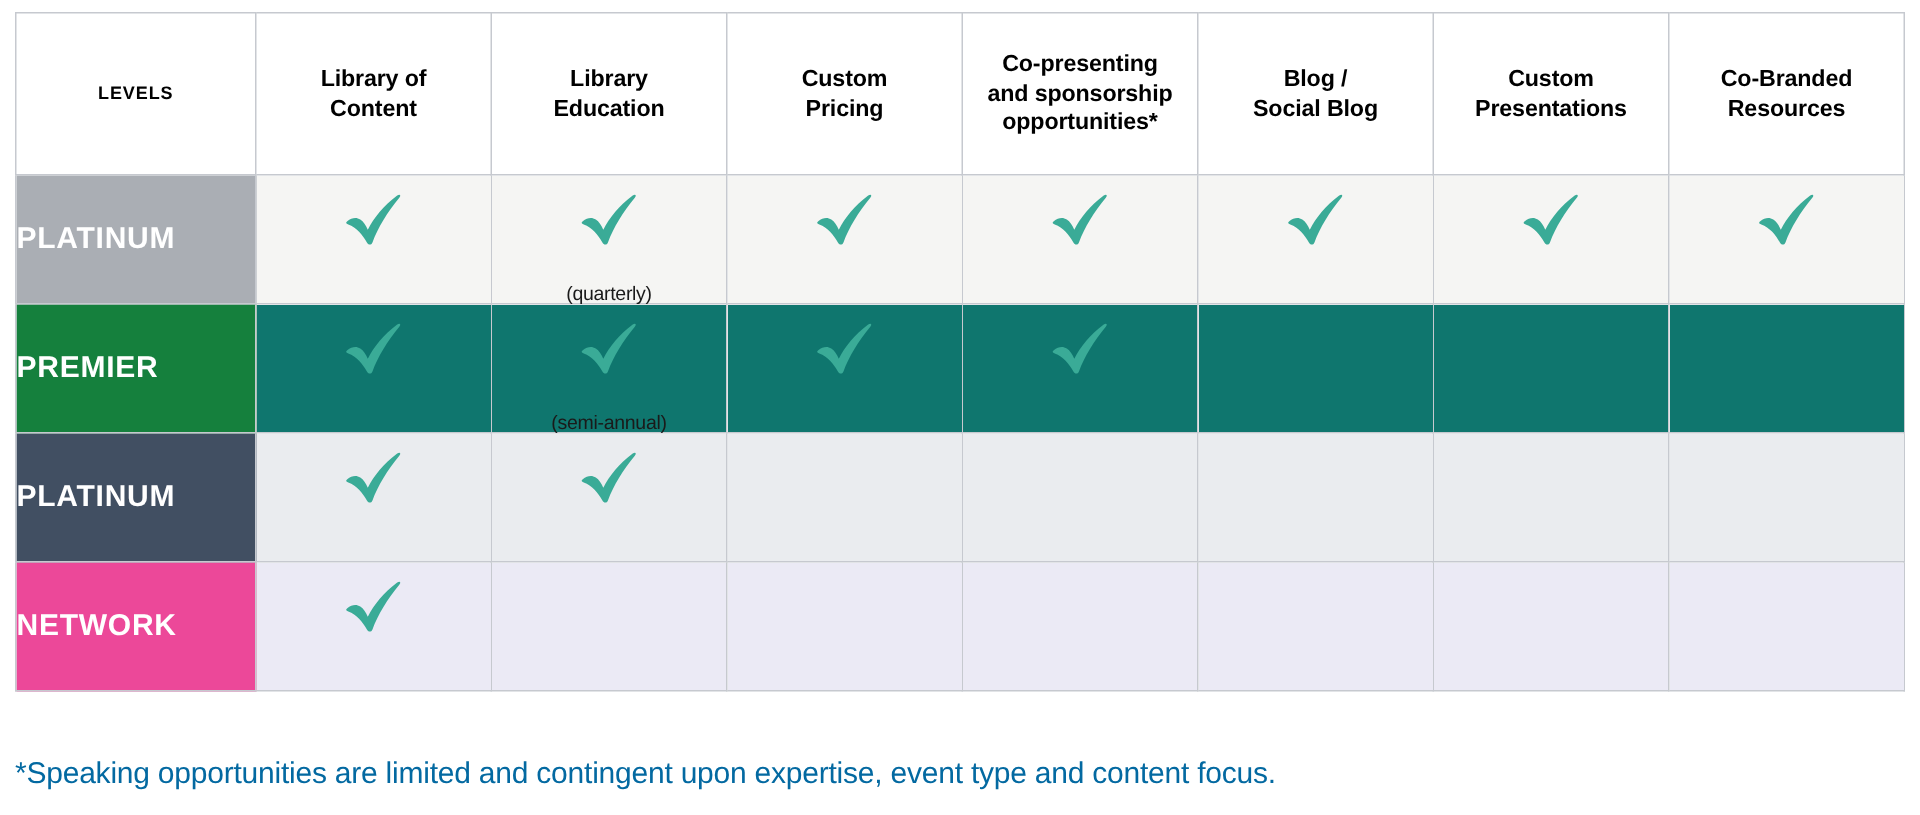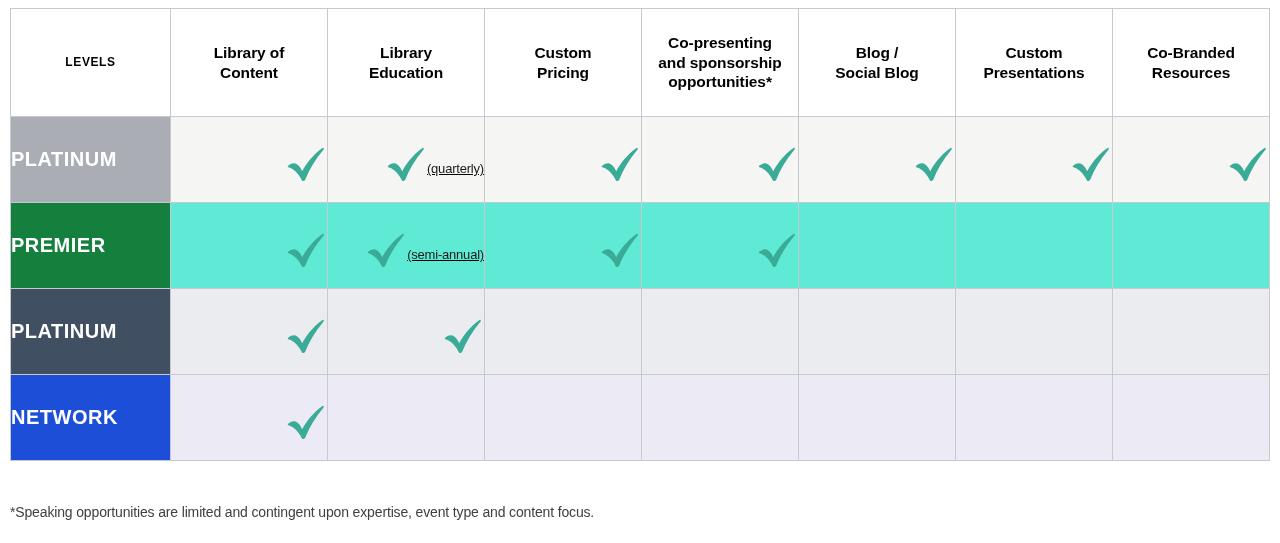--- a/index.html
+++ b/index.html
@@ -63,44 +63,43 @@
     height: 85px;
     vertical-align: middle;
     color: #ffffff;
     font-weight: bold;
     font-size: 20px;
     letter-spacing: 0.5px;
   }
   .lvl-platinum  { background: #aaaeb4; }
   .lvl-premier   { background: #15803d; }
   .lvl-executive { background: #414f62; }
-  .lvl-network   { background: #1d4ed8; }
+  .lvl-network   { background: #ec4899; }
 
   
   td.data-cell {
     height: 85px;
     text-align: center;
     vertical-align: top;
     position: relative;
     padding-top: 0;
   }
   tr.row-platinum  td.data-cell { background: #f5f5f3; }
-  tr.row-premier   td.data-cell { background: #5eead4; }
+  tr.row-premier   td.data-cell { background: #0f766e; }
   tr.row-executive td.data-cell { background: #eaecef; }
   tr.row-network   td.data-cell { background: #ebeaf5; }
 
   .cell-inner {
     display: flex;
-    flex-direction: row;
+    flex-direction: column;
     align-items: center;
-    justify-content: flex-end;
+    justify-content: space-between;
     height: 100%;
     padding-top: 10px;
     box-sizing: border-box;
-    text-decoration: underline;
   }
 
   .check-icon {
     display: block;
     width: 42px;
     height: 40px;
   }
   .check-icon.hidden { visibility: hidden; }
 
   .note {
@@ -110,23 +109,23 @@
     color: #1a1a1a;
     letter-spacing: -0.2px;
     white-space: nowrap;
   }
 
   
   .footnote {
     position: absolute;
     left: 10px;
     top: 504px;
-    font-size: 14px;
+    font-size: 20px;
     line-height: 1.2;
-    color: #404040;
+    color: #0369a1;
     letter-spacing: -0.15px;
   }
 </style>
 </head>
 <body>
 
 <div class="matrix-wrap">
   <table class="benefits-matrix">
     <colgroup>
       <col class="c-levels">

